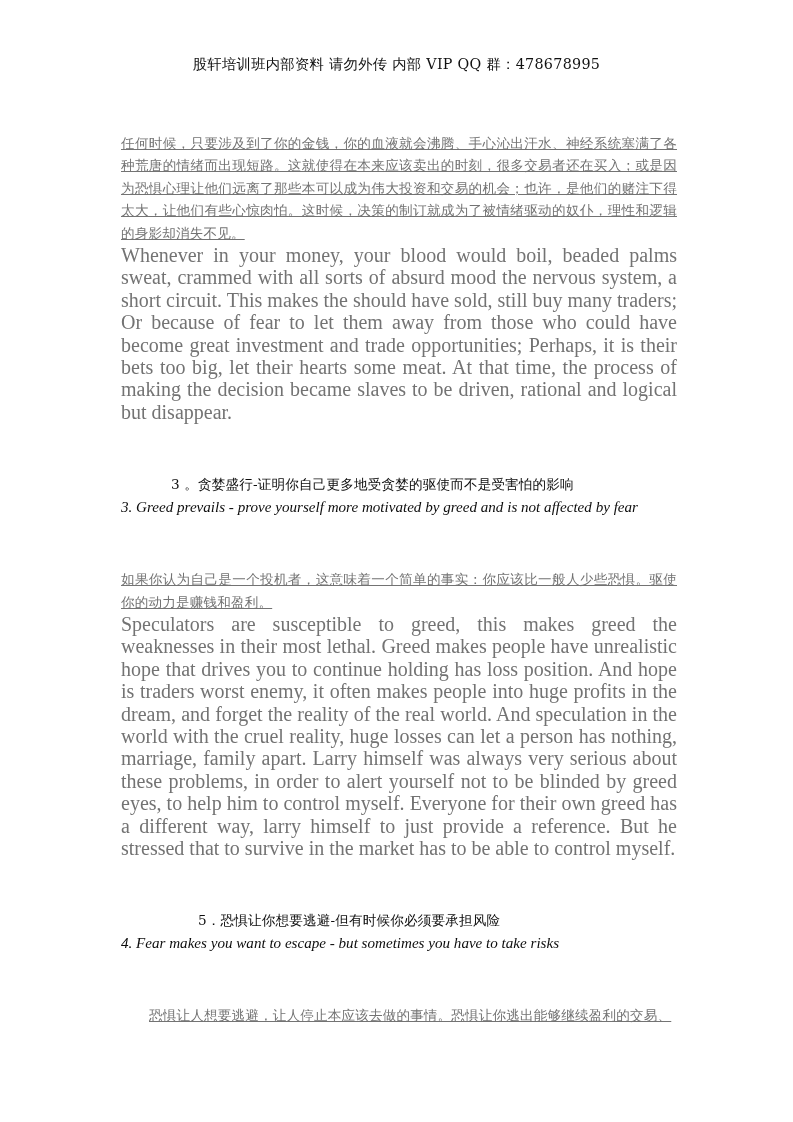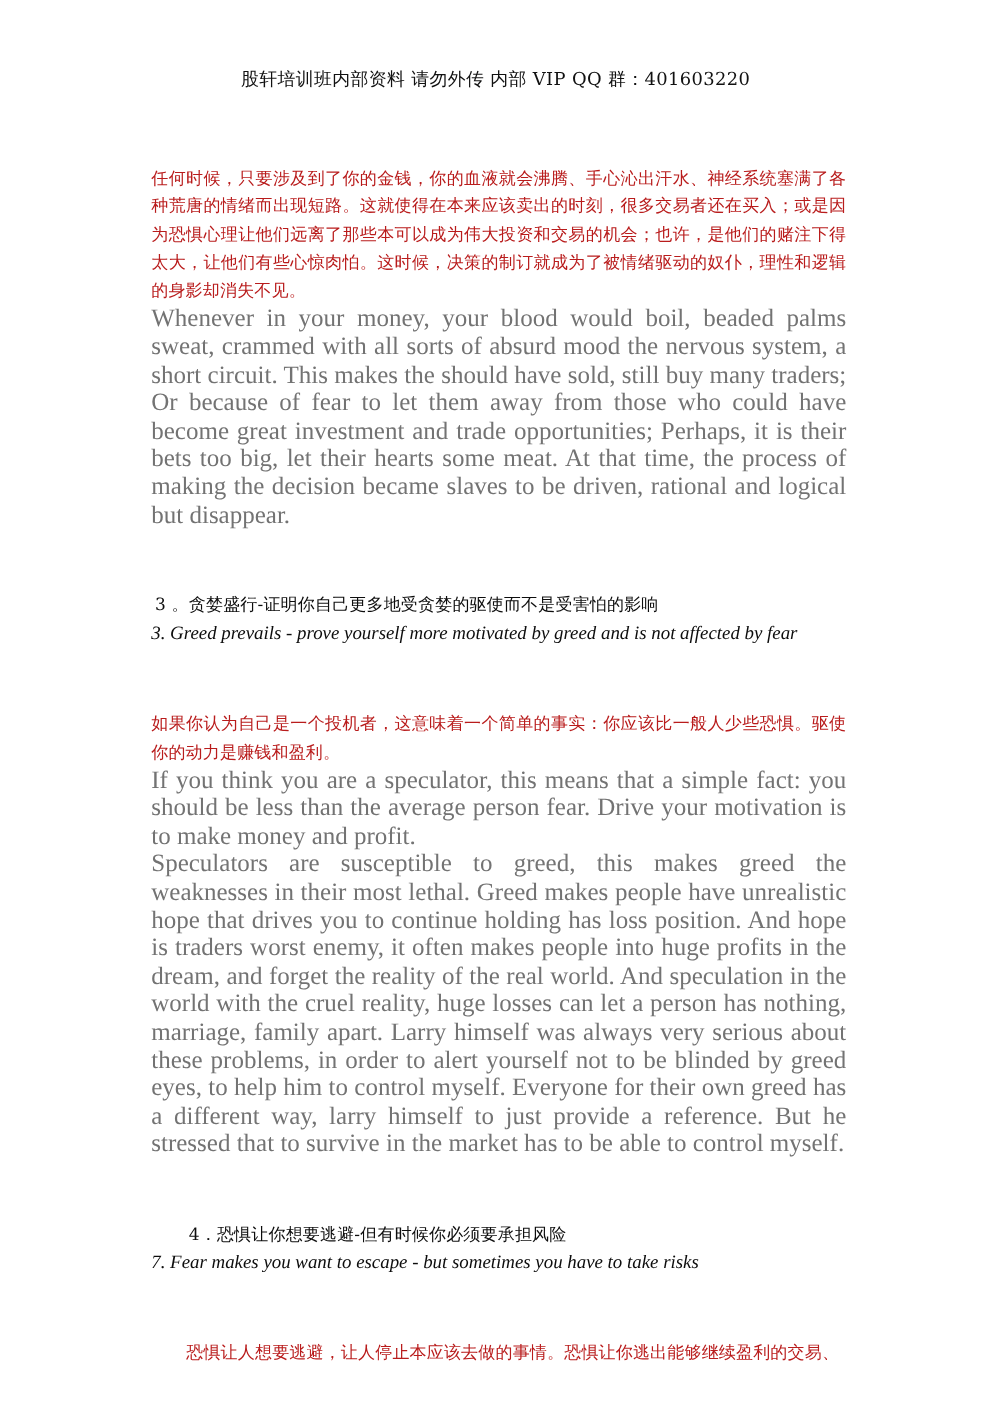--- a/index.html
+++ b/index.html
@@ -53,22 +53,23 @@
     margin: 0;
     padding: 0;
   }
 
   .cn {
     font-family: "DejaVu Serif", "Liberation Serif", serif;
     font-size: 13.6px;
     line-height: 22.4px;
     text-align: justify;
     text-justify: inter-ideograph;
-    color: #b91c1c;
+    color: #737373;
     letter-spacing: 0.15px;
+    text-decoration: underline;
   }
 
   .en {
     font-family: "Liberation Serif", "DejaVu Serif", serif;
     font-size: 20px;
     line-height: 22.4px;
     text-align: justify;
     color: #737373;
   }
 
@@ -76,63 +77,63 @@
     text-indent: 28px;
   }
   .gap-xl { height: 50px; }
 
   .heading-cn {
     font-family: "DejaVu Serif", "Liberation Serif", serif;
     font-size: 13.6px;
     line-height: 22.4px;
     color: #0d0d0d;
     letter-spacing: 0.15px;
+    margin-left: 47px;
   }
   .heading-en {
     font-family: "Liberation Serif", "DejaVu Serif", serif;
     font-size: 15.1px;
     line-height: 22.4px;
     color: #0d0d0d;
     font-style: italic;
   }
   .h-ind-3 { padding-left: 3px; }
   .h-ind-4 { padding-left: 30px; }
 </style>
 </head>
 <body>
 
 <div class="page">
 
-  <div class="doc-header">股轩培训班内部资料 请勿外传 内部 VIP QQ 群：401603220</div>
+  <div class="doc-header">股轩培训班内部资料 请勿外传 内部 VIP QQ 群：478678995</div>
 
   <div class="body-col">
 
     <p class="cn">任何时候，只要涉及到了你的金钱，你的血液就会沸腾、手心沁出汗水、神经系统塞满了各种荒唐的情绪而出现短路。这就使得在本来应该卖出的时刻，很多交易者还在买入；或是因为恐惧心理让他们远离了那些本可以成为伟大投资和交易的机会；也许，是他们的赌注下得太大，让他们有些心惊肉怕。这时候，决策的制订就成为了被情绪驱动的奴仆，理性和逻辑的身影却消失不见。</p>
 
     <p class="en">Whenever in your money, your blood would boil, beaded palms sweat, crammed with all sorts of absurd mood the nervous system, a short circuit. This makes the should have sold, still buy many traders; Or because of fear to let them away from those who could have become great investment and trade opportunities; Perhaps, it is their bets too big, let their hearts some meat. At that time, the process of making the decision became slaves to be driven, rational and logical but disappear.</p>
 
     <div class="gap-xl"></div>
 
     <p class="heading-cn h-ind-3">3 。贪婪盛行-证明你自己更多地受贪婪的驱使而不是受害怕的影响</p>
 
     <p class="heading-en">3. Greed prevails - prove yourself more motivated by greed and is not affected by fear</p>
 
     <div class="gap-xl"></div>
 
     <p class="cn">如果你认为自己是一个投机者，这意味着一个简单的事实：你应该比一般人少些恐惧。驱使你的动力是赚钱和盈利。</p>
 
-    <p class="en">If you think you are a speculator, this means that a simple fact: you should be less than the average person fear. Drive your motivation is to make money and profit.</p>
 
 
     <p class="en">Speculators are susceptible to greed, this makes greed the weaknesses in their most lethal. Greed makes people have unrealistic hope that drives you to continue holding has loss position. And hope is traders worst enemy, it often makes people into huge profits in the dream, and forget the reality of the real world. And speculation in the world with the cruel reality, huge losses can let a person has nothing, marriage, family apart. Larry himself was always very serious about these problems, in order to alert yourself not to be blinded by greed eyes, to help him to control myself. Everyone for their own greed has a different way, larry himself to just provide a reference. But he stressed that to survive in the market has to be able to control myself.</p>
 
     <div class="gap-xl"></div>
 
-    <p class="heading-cn h-ind-4">4．恐惧让你想要逃避-但有时候你必须要承担风险</p>
+    <p class="heading-cn h-ind-4">5．恐惧让你想要逃避-但有时候你必须要承担风险</p>
 
-    <p class="heading-en">7. Fear makes you want to escape - but sometimes you have to take risks</p>
+    <p class="heading-en">4. Fear makes you want to escape - but sometimes you have to take risks</p>
 
     <div class="gap-xl"></div>
 
     <p class="cn indent-2">恐惧让人想要逃避，让人停止本应该去做的事情。恐惧让你逃出能够继续盈利的交易、</p>
 
   </div>
 </div>
 
 </body></html>

